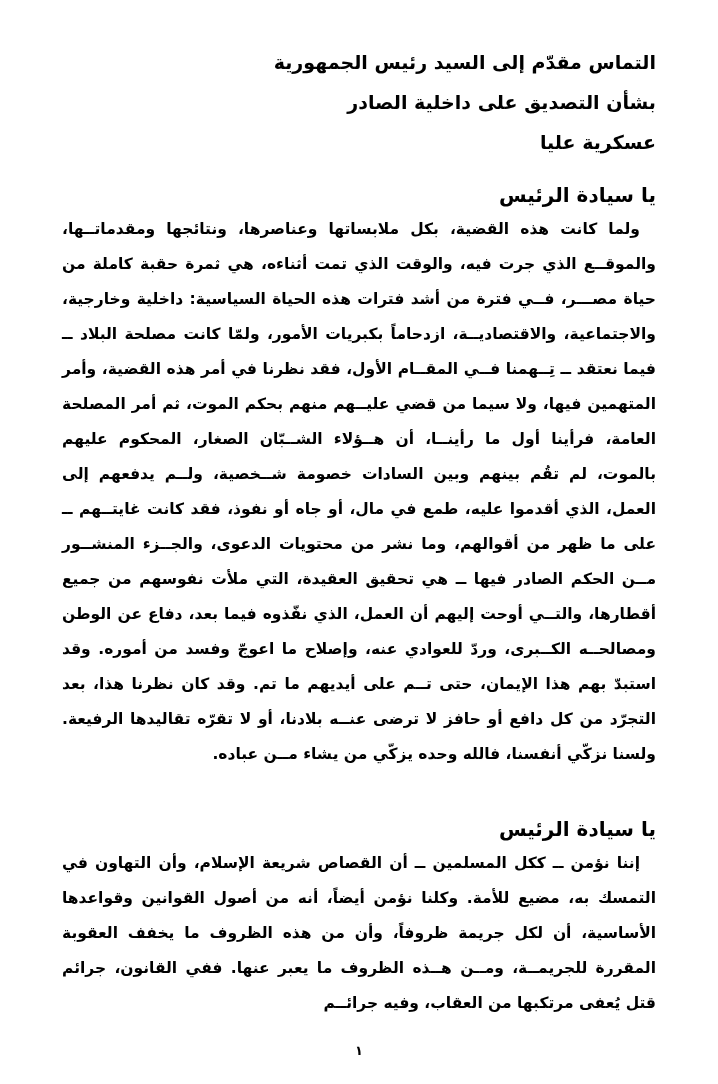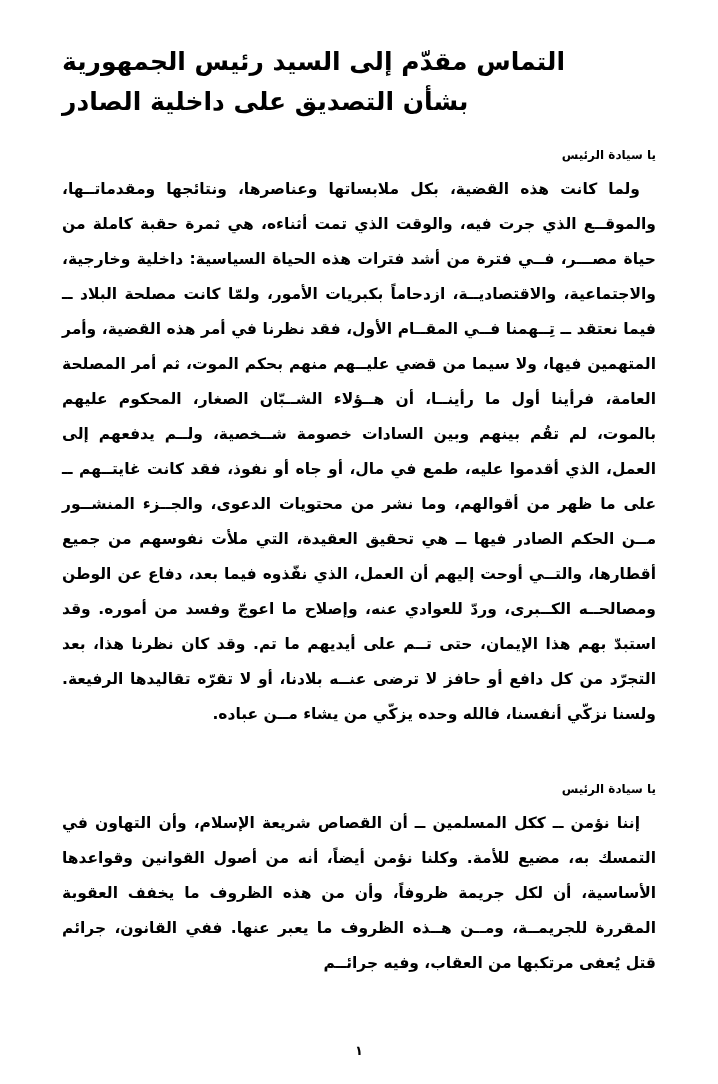--- a/index.html
+++ b/index.html
@@ -14,28 +14,28 @@
     margin: 0 auto;
     background: #ffffff;
     color: #000000;
     direction: rtl;
     overflow: hidden;
     font-family: "DejaVu Sans", sans-serif;
     box-sizing: border-box;
     padding: 42px 62px 0 62px;
   }
   .title-block {
-    text-align: left;
-    font-size: 25px;
+    text-align: right;
+    font-size: 19px;
     font-weight: bold;
     line-height: 40px;
     margin-bottom: 16px;
   }
   .section-heading {
-    font-size: 12px;
+    font-size: 20px;
     font-weight: bold;
     text-align: right;
     line-height: 34px;
     margin-top: 12px;
   }
   .section-heading.second {
     margin-top: 40px;
   }
   p.body-para {
     margin: 0;
@@ -56,20 +56,21 @@
   }
 </style>
 </head>
 <body>
 
 <div class="page">
 
   <div class="title-block">
     <div>التماس مقدّم إلى السيد رئيس الجمهورية</div>
     <div>بشأن التصديق على داخلية الصادر</div>
+    <div>عسكرية عليا</div>
   </div>
 
   <div class="section">
     <div class="section-heading">يا سيادة الرئيس</div>
     <p class="body-para">ولما كانت هذه القضية، بكل ملابساتها وعناصرها، ونتائجها ومقدماتــها، والموقــع الذي جرت فيه، والوقت الذي تمت أثناءه، هي ثمرة حقبة كاملة من حياة مصـــر، فــي فترة من أشد فترات هذه الحياة السياسية: داخلية وخارجية، والاجتماعية، والاقتصاديــة، ازدحاماً بكبريات الأمور، ولمّا كانت مصلحة البلاد ــ فيما نعتقد ــ تِــهمنا فــي المقــام الأول، فقد نظرنا في أمر هذه القضية، وأمر المتهمين فيها، ولا سيما من قضي عليــهم منهم بحكم الموت، ثم أمر المصلحة العامة، فرأينا أول ما رأينــا، أن هــؤلاء الشــبّان الصغار، المحكوم عليهم بالموت، لم تقُم بينهم وبين السادات خصومة شــخصية، ولــم يدفعهم إلى العمل، الذي أقدموا عليه، طمع في مال، أو جاه أو نفوذ، فقد كانت غايتــهم ــ على ما ظهر من أقوالهم، وما نشر من محتويات الدعوى، والجــزء المنشــور مــن الحكم الصادر فيها ــ هي تحقيق العقيدة، التي ملأت نفوسهم من جميع أقطارها، والتــي أوحت إليهم أن العمل، الذي نفّذوه فيما بعد، دفاع عن الوطن ومصالحــه الكــبرى، وردّ للعوادي عنه، وإصلاح ما اعوجّ وفسد من أموره. وقد استبدّ بهم هذا الإيمان، حتى تــم على أيديهم ما تم. وقد كان نظرنا هذا، بعد التجرّد من كل دافع أو حافز لا ترضى عنــه بلادنا، أو لا تقرّه تقاليدها الرفيعة. ولسنا نزكّي أنفسنا، فالله وحده يزكّي من يشاء مــن عباده.</p>
   </div>
 
   <div class="section">
     <div class="section-heading second">يا سيادة الرئيس</div>
     <p class="body-para">إننا نؤمن ــ ككل المسلمين ــ أن القصاص شريعة الإسلام، وأن التهاون في التمسك به، مضيع للأمة. وكلنا نؤمن أيضاً، أنه من أصول القوانين وقواعدها الأساسية، أن لكل جريمة ظروفاً، وأن من هذه الظروف ما يخفف العقوبة المقررة للجريمــة، ومــن هــذه الظروف ما يعبر عنها. ففي القانون، جرائم قتل يُعفى مرتكبها من العقاب، وفيه جرائــم</p>

